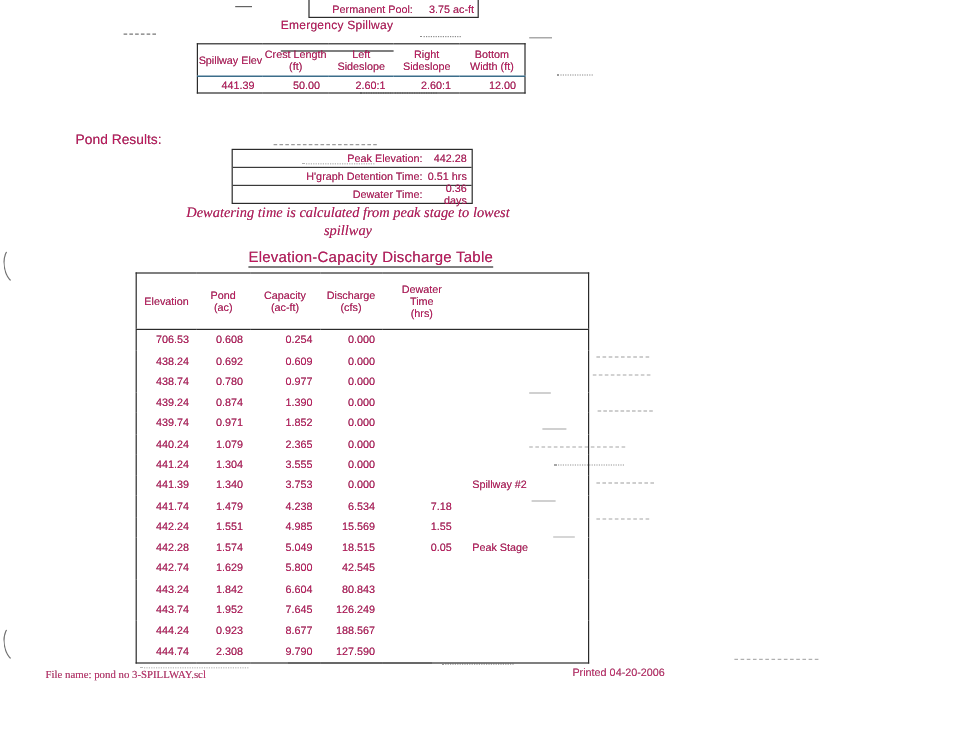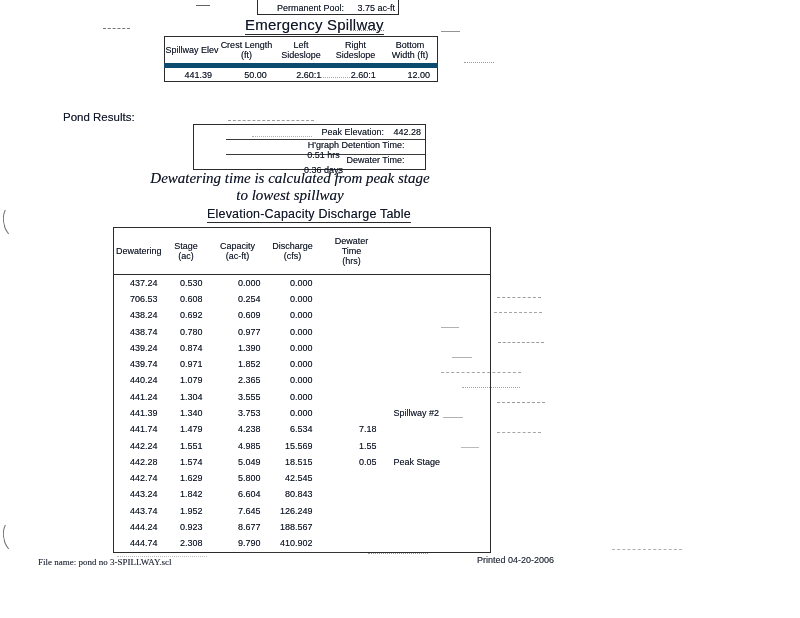--- a/index.html
+++ b/index.html
@@ -1,41 +1,41 @@
 <!DOCTYPE html>
 <html><head>
 <meta charset="utf-8">
 <style>
   html,body{margin:0;padding:0;background:#fff;}
   #page{position:relative;width:800px;height:618px;background:#fff;overflow:hidden;
-        font-family:"Liberation Sans",sans-serif;color:#0f172a;
+        font-family:"Liberation Sans",sans-serif;color:#be185d;
         text-shadow:0 0 .5px rgba(20,20,20,.55);border-radius:24px;}
   
   .pp-box{position:absolute;left:257px;top:-2px;width:140px;height:15px;
           border:1px solid #2b2b2b;display:flex;align-items:flex-end;font-size:9px;line-height:12px;}
   .pp-label{width:86px;text-align:right;}
   .pp-value{flex:1;text-align:right;padding-right:3px;}
   
-  .es-title{position:absolute;left:245px;top:16px;font-size:15px;
-            border-bottom:1px solid #2b2b2b;padding-bottom:1px;letter-spacing:.2px;}
+  .es-title{position:absolute;left:234px;top:16px;font-size:10px;
+            border-bottom:1px solid #2b2b2b;padding-bottom:15px;letter-spacing:.2px;}
   .es-table{position:absolute;left:164px;top:36px;width:274px;border-collapse:collapse;
             table-layout:fixed;font-size:9px;border:1px solid #2b2b2b;}
   .es-table th{font-weight:normal;text-align:center;vertical-align:middle;
                white-space:pre-line;height:24px;padding:1px 0;line-height:10px;
-               border-bottom:5px solid #0c4a6e;}
+               border-bottom:1px solid #0c4a6e;}
   .es-table td{text-align:right;padding:1px 7px 1px 0;height:11px;}
   
   .pr-heading{position:absolute;left:63px;top:99px;font-size:11.5px;margin-top:12px;}
-  .pr-box{position:absolute;left:193px;top:124px;width:199px;border:1px solid #2b2b2b;font-size:9px;padding-left:32px;}
+  .pr-box{position:absolute;left:193px;top:124px;width:199px;border:1px solid #2b2b2b;font-size:9px;}
   .pr-row{display:flex;align-items:center;height:14px;}
-  .pr-row + .pr-row{border-top:1px solid #3a3a3a;flex-direction:column;}
+  .pr-row + .pr-row{border-top:1px solid #3a3a3a;}
   .pr-label{width:158px;text-align:right;}
   .pr-value{flex:1;text-align:right;padding-right:4px;}
   .pr-note{position:absolute;left:150px;top:170px;width:280px;text-align:center;
-           font-style:italic;font-size:15px;font-family:"Liberation Serif",serif;}
+           font-style:italic;font-size:12px;font-family:"Liberation Serif",serif;}
   
   .dt-title{position:absolute;left:207px;top:207px;font-size:12.5px;
             border-bottom:1px solid #2b2b2b;padding-bottom:1px;letter-spacing:.2px;}
   .dt-table{position:absolute;left:113px;top:227px;width:377px;height:326px;
             border-collapse:collapse;table-layout:fixed;font-size:9px;border:1px solid #2b2b2b;}
   .dt-table thead th{font-weight:normal;text-align:center;vertical-align:middle;
             white-space:pre-line;height:44px;line-height:10px;border-bottom:1px solid #2b2b2b;}
   .dt-table tbody td{text-align:right;padding:0 6px 0 0;height:15px;line-height:15px;}
   .dt-table tbody td.note{text-align:left;padding:0 0 0 9px;}
   .dt-table tbody td.dew{padding-right:8px;}
@@ -110,43 +110,35 @@
     <colgroup>
       <col style="width:50px">
         <col style="width:45px">
         <col style="width:58px">
       <col style="width:52px">
         <col style="width:66px">
         <col style="width:106px">
     </colgroup>
     <thead>
         <tr id="dt-head-row">
-          <th>Dewatering</th>
-          <th>Stage
+          <th>Elevation</th>
+          <th>Pond
 (ac)</th>
           <th>Capacity
 (ac-ft)</th>
           <th>Discharge
 (cfs)</th>
           <th>Dewater
 Time
 (hrs)</th>
           <th></th>
         </tr>
       </thead>
     <tbody id="dt-body">
         <tr>
-          <td>437.24</td>
-          <td>0.530</td>
-          <td>0.000</td>
-          <td>0.000</td>
-          <td class="dew"></td>
-          <td class="note"></td>
-        </tr>
-        <tr>
           <td>706.53</td>
           <td>0.608</td>
           <td>0.254</td>
           <td>0.000</td>
           <td class="dew"></td>
           <td class="note"></td>
         </tr>
         <tr>
           <td>438.24</td>
           <td>0.692</td>
@@ -256,21 +248,21 @@
           <td>0.923</td>
           <td>8.677</td>
           <td>188.567</td>
           <td class="dew"></td>
           <td class="note"></td>
         </tr>
         <tr>
           <td>444.74</td>
           <td>2.308</td>
           <td>9.790</td>
-          <td>410.902</td>
+          <td>127.590</td>
           <td class="dew"></td>
           <td class="note"></td>
         </tr>
       </tbody>
   </table>
 
   <div class="footer-left">File name: pond no 3-SPILLWAY.scl</div>
   <div class="footer-right">Printed 04-20-2006</div>
 
   <div class="art solid" style="left:196px;top:5px;width:14px;opacity:.8"></div>

